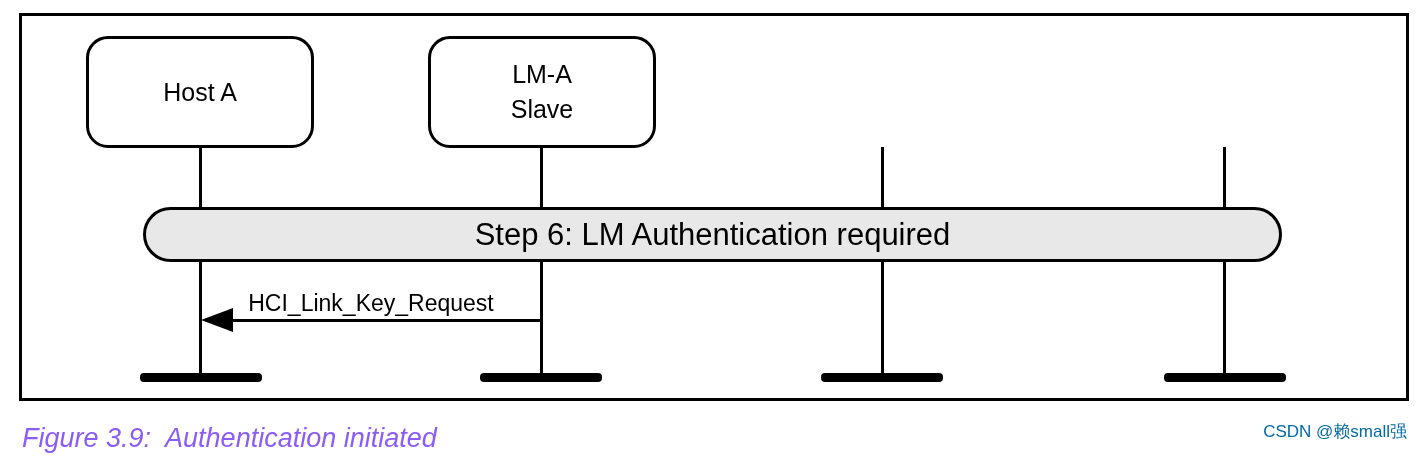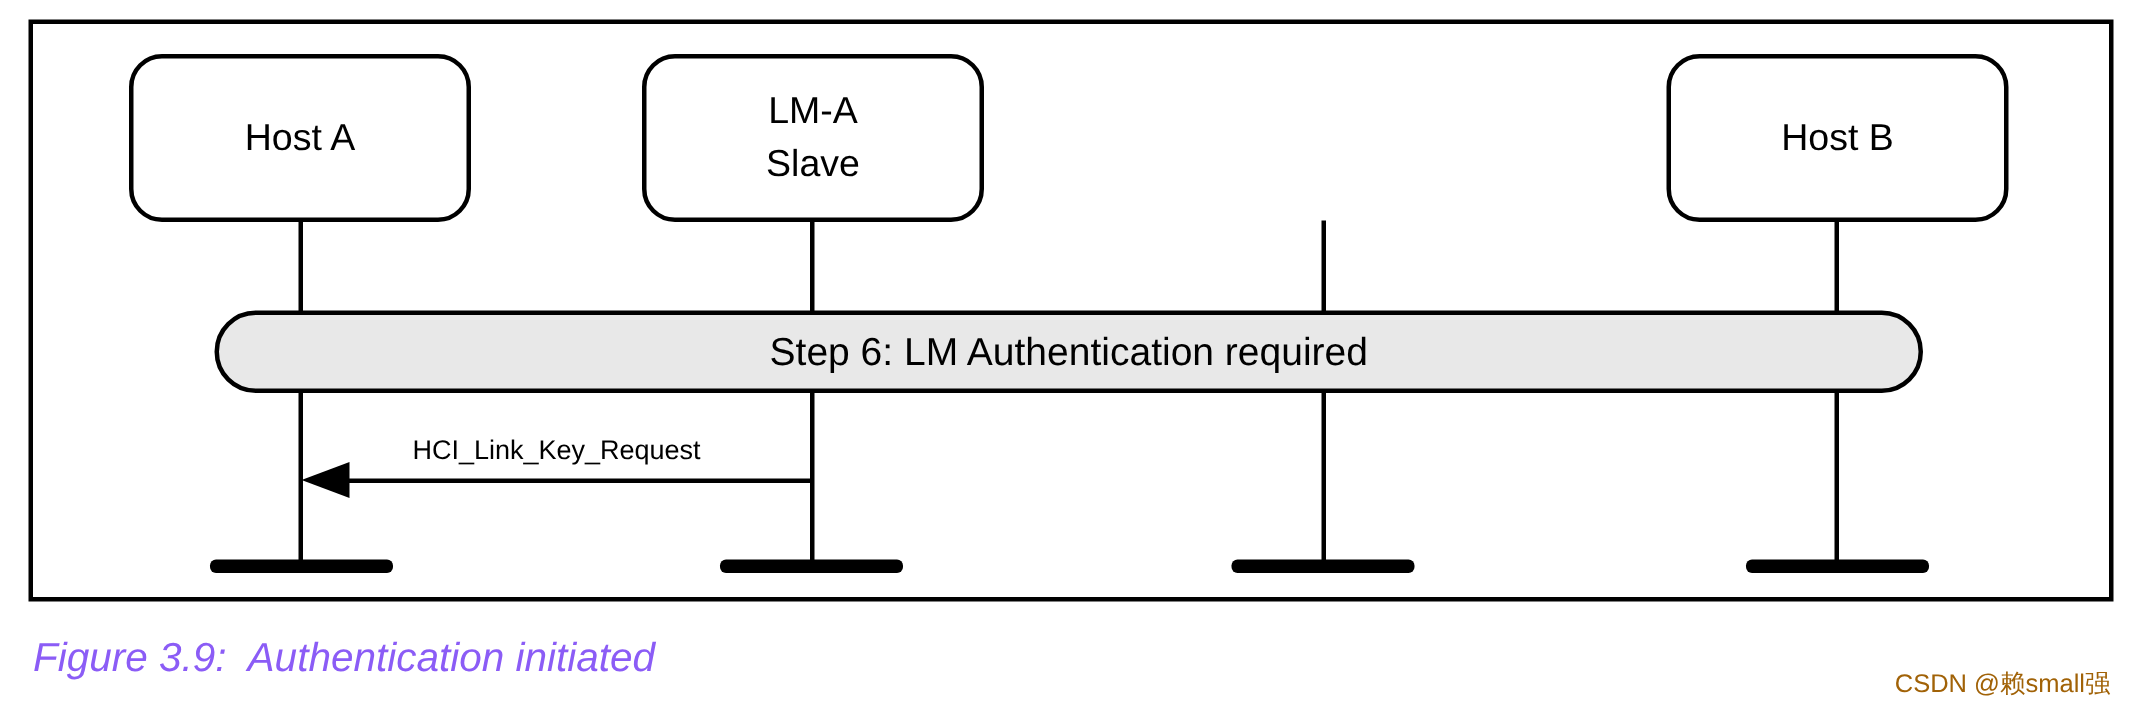--- a/index.html
+++ b/index.html
@@ -59,21 +59,21 @@
     position: absolute;
     left: 143px; top: 207px;
     width: 1139px; height: 55px;
     box-sizing: border-box;
     border: 3px solid #000;
     border-radius: 28px;
     background: #e8e8e8;
     display: flex;
     align-items: center;
     justify-content: center;
-    font-size: 26px;
+    font-size: 31px;
     color: #000;
     z-index: 2;
   }
   .msg-line {
     position: absolute;
     left: 218px; top: 319px;
     width: 324px; height: 3px;
     background: #000;
     z-index: 3;
   }
@@ -84,21 +84,21 @@
     border-top: 12px solid transparent;
     border-bottom: 12px solid transparent;
     border-right: 32px solid #000;
     z-index: 3;
   }
   .msg-label {
     position: absolute;
     left: 240px; top: 290px;
     width: 262px;
     text-align: center;
-    font-size: 18px;
+    font-size: 23px;
     color: #000;
     z-index: 3;
   }
   .ground {
     position: absolute;
     top: 373px;
     width: 122px; height: 9px;
     background: #000;
     border-radius: 4px;
     z-index: 2;
@@ -110,23 +110,23 @@
   .caption {
     position: absolute;
     left: 22px; top: 423px;
     font-size: 27px;
     font-style: italic;
     color: #8b5cf6;
     white-space: pre;
   }
   .watermark {
     position: absolute;
-    right: 21px; top: 444px;
+    right: 21px; top: 420px;
     font-size: 17px;
-    color: #a16207;
+    color: #0369a1;
     white-space: pre;
   }
 </style>
 </head>
 <body>
 
 <div class="stage">
 
   <div class="frame"></div>
 
@@ -135,23 +135,20 @@
   <div class="lifeline lifeline-3"></div>
   <div class="lifeline lifeline-4"></div>
 
   <div class="node node-host-a">
     <div>Host A</div>
   </div>
   <div class="node node-lm-a">
     <div>LM-A</div>
     <div>Slave</div>
   </div>
-  <div class="node node-host-b">
-    <div>Host B</div>
-  </div>
 
   <div class="banner">
     <span>Step 6: LM Authentication required</span>
   </div>
 
   <div class="msg-label">HCI_Link_Key_Request</div>
   <div class="msg-line"></div>
   <div class="msg-arrowhead"></div>
 
   <div class="ground ground-1"></div>

